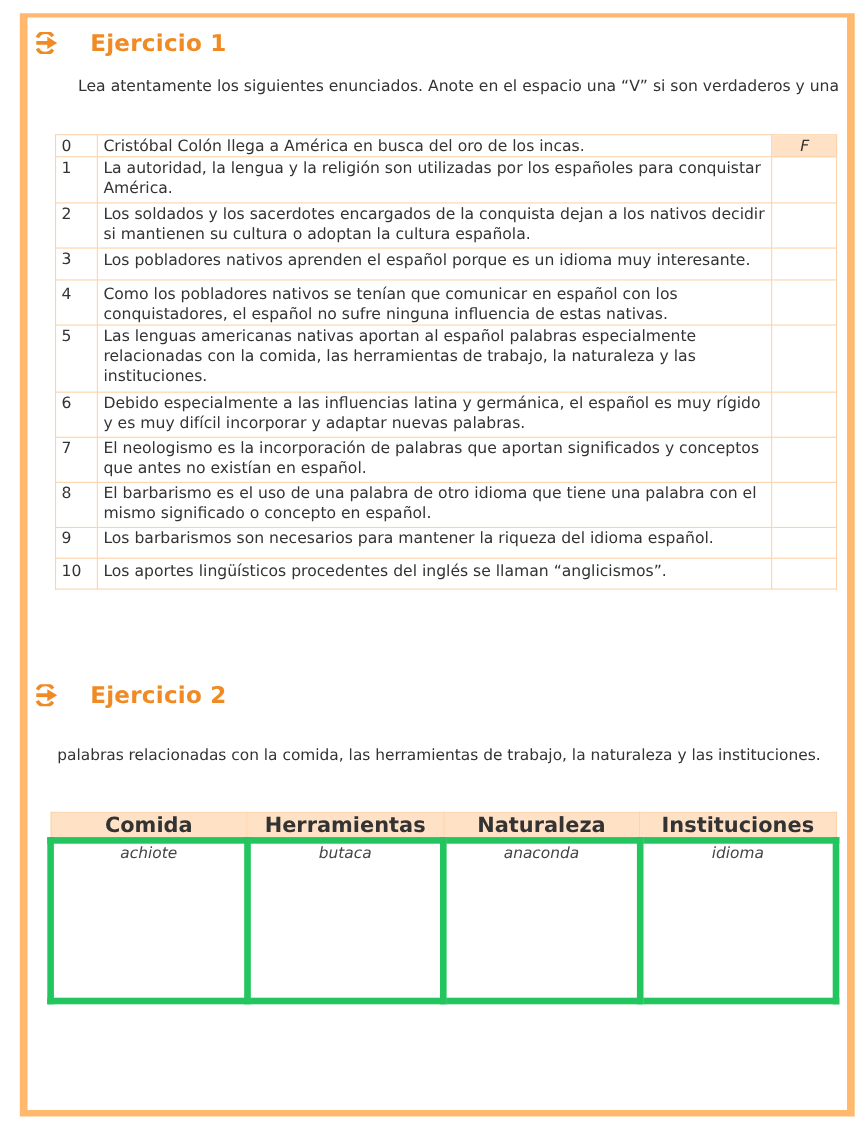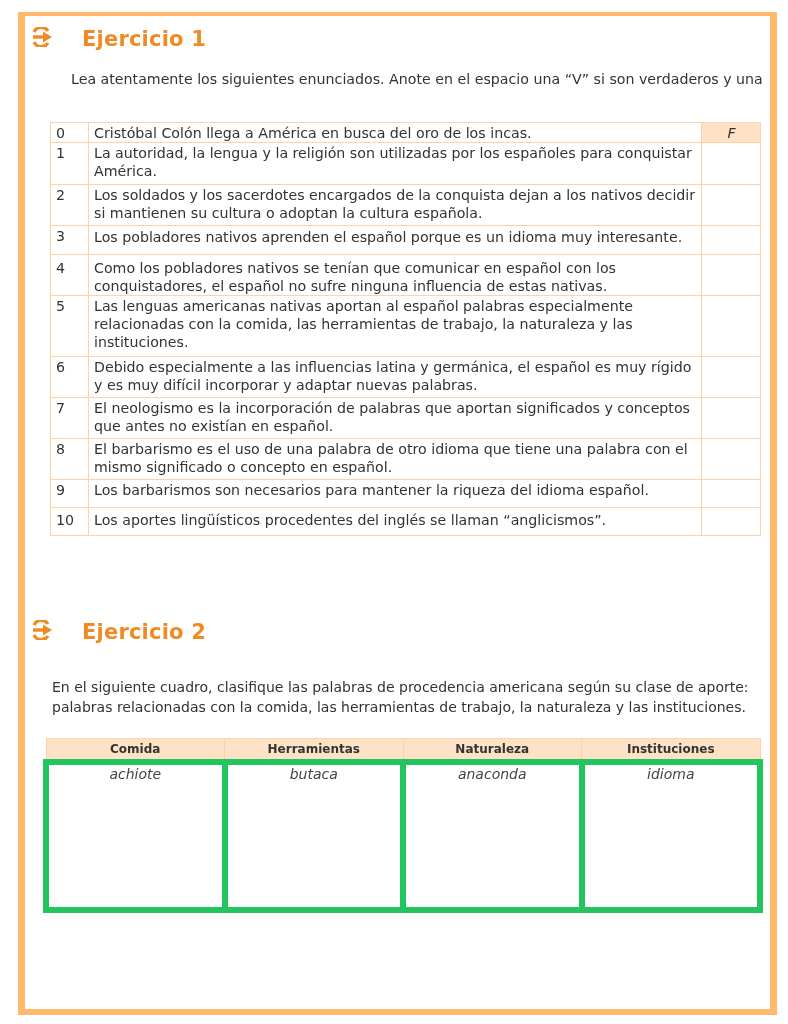--- a/index.html
+++ b/index.html
@@ -2,35 +2,35 @@
 <html><head>
   <meta charset="utf-8">
   <style>
     html, body { margin: 0; padding: 0; background: #ffffff; }
     body { width: 788px; height: 1024px; position: relative; overflow: hidden;
            font-family: "DejaVu Sans", sans-serif; color: #333; }
     .frame { position: absolute; left: 18px; top: 12px; width: 759px; height: 1003px;
              box-sizing: border-box;
              border-top: 4px solid #ffb86c; border-left: 7px solid #ffb86c;
              border-right: 7px solid #ffb86c; border-bottom: 6px solid #ffb86c; }
-    .heading { position: absolute; display: flex; }
+    .heading { position: absolute; display: flex; align-items: center; }
     .heading .arrow { width: 24px; height: 20px; }
     .heading .title { color: #f08a24; font-weight: bold; font-size: 21px;
                       margin-left: 28px; letter-spacing: 0.2px; }
     .para { position: absolute; font-size: 14.2px; line-height: 20px; color: #333; }
     table { position: absolute; border-collapse: collapse; table-layout: fixed; }
     .t1 { left: 50px; top: 122px; width: 711px; font-size: 14.2px; }
     .t1 td { border: 1px solid #fcd3aa; vertical-align: top; padding: 1px 4px 0 5px;
              line-height: 18px; }
     .t1 td.num { width: 30px; }
     .t1 td.ans { width: 49px; text-align: center; font-style: italic; }
     .t1 tr.example td.ans { background: #ffe2c6; }
     .t2 { left: 43px; top: 738px; width: 720px; height: 175px; font-size: 14px; }
     .t2 th { background: #ffe2c6; border: 1px solid #fcd3aa; font-weight: bold;
-             height: 20px; padding: 0; color: #333; font-size: 12px; }
+             height: 20px; padding: 0; color: #333; font-size: 19px; }
     .t2 td { border: 6px solid #22c55e; vertical-align: top; text-align: center;
              font-style: italic; padding: 1px 0 0 0; color: #444; }
   </style>
 </head>
 <body>
 
 <div class="frame"></div>
 
 <div class="heading" style="left:30px; top:27px;">
   <svg class="arrow" viewBox="0 0 24 20">
@@ -115,21 +115,20 @@
   <svg class="arrow" viewBox="0 0 24 20">
     <path d="M4 5 A8 8 0 0 1 18 4" fill="none" stroke="#f08a24" stroke-width="3.2" stroke-linecap="butt"></path>
     <path d="M4 15 A8 8 0 0 0 18 16" fill="none" stroke="#f08a24" stroke-width="3.2" stroke-linecap="butt"></path>
     <rect x="3" y="8.3" width="12" height="3.4" fill="#f08a24"></rect>
     <polygon points="13,4.5 22,10 13,15.5" fill="#f08a24"></polygon>
   </svg>
   <span class="title">Ejercicio 2</span>
 </div>
 
 <div class="para" style="left:52px; top:677px; width:720px; font-size:14px;">
-  <div>En el siguiente cuadro, clasifique las palabras de procedencia americana según su clase de aporte:</div>
   <div>palabras relacionadas con la comida, las herramientas de trabajo, la naturaleza y las instituciones.</div>
 </div>
 
 <table class="t2">
   <thead>
     <tr>
       <th>Comida</th>
       <th>Herramientas</th>
       <th>Naturaleza</th>
       <th>Instituciones</th>

